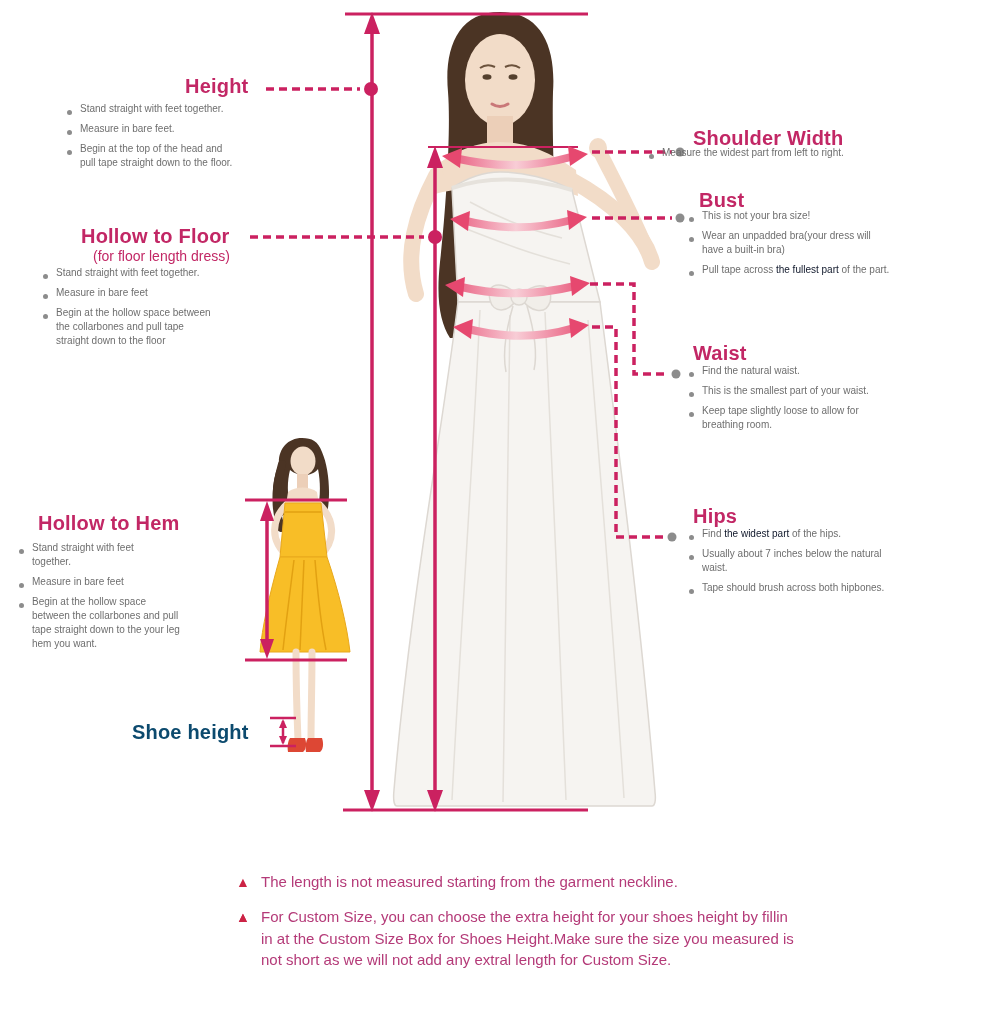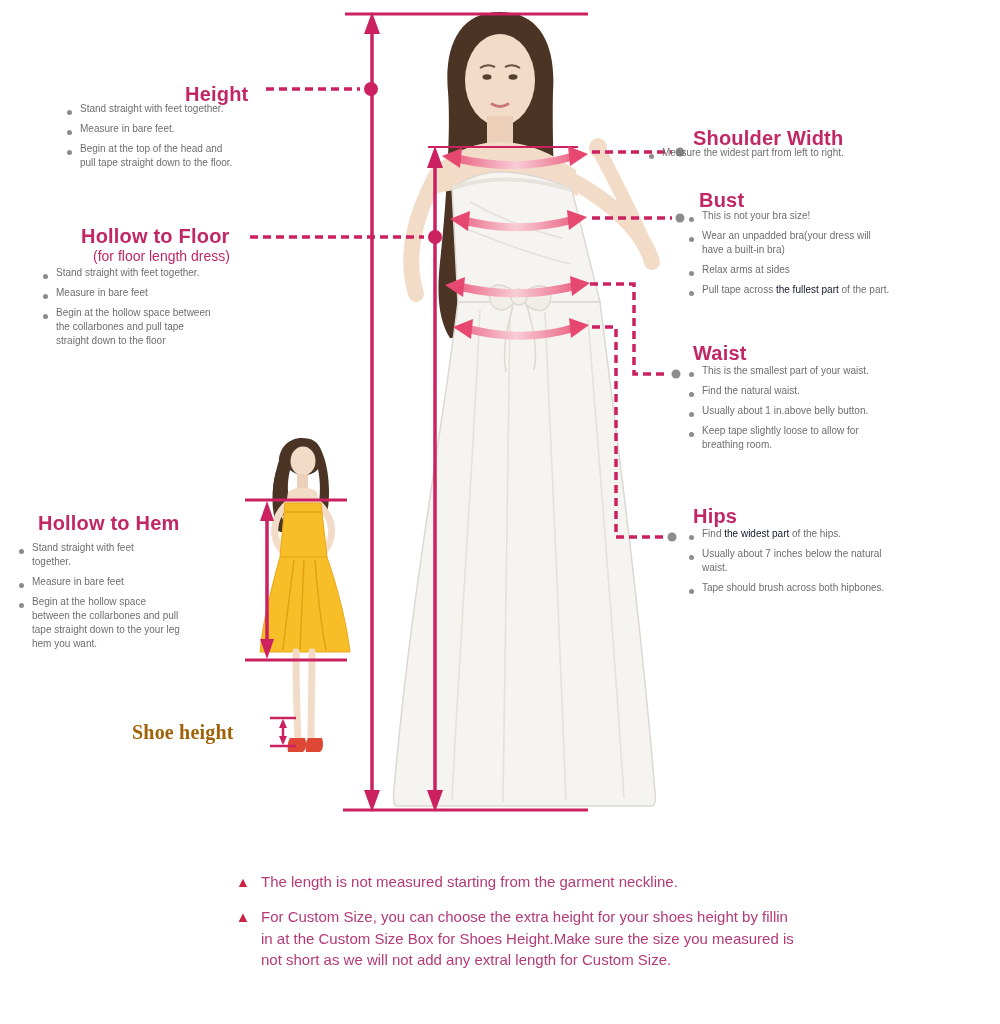--- a/index.html
+++ b/index.html
@@ -1,21 +1,21 @@
 <!DOCTYPE html>
 <html><head>
 <meta charset="utf-8">
 <style>
   html,body{margin:0;padding:0;background:#fff;}
   .canvas{position:relative;width:1000px;height:1024px;background:#ffffff;
           font-family:"Liberation Sans",sans-serif;overflow:hidden;}
   .gfx{position:absolute;left:0;top:0;}
   .sec{position:absolute;}
   .title{margin:0;font-size:20px;font-weight:bold;color:#c22765;letter-spacing:.2px;}
-  .title.shoe{color:#a16207;font-family:Liberation Serif, serif;}
+  .title.shoe{color:#0c4a6e;}
   .subtitle{margin:0;font-size:14px;color:#c22765;text-align:center;}
   .bullets{list-style:none;margin:0;padding:0;}
   .bullets li{position:relative;padding-left:18px;margin-bottom:6px;
               font-size:10px;line-height:1.4;color:#6e6e6e;}
   .bullets li::before{content:"";position:absolute;left:5px;top:8px;width:5px;height:5px;
                       border-radius:50%;background:#8c8c8c;}
   .bt{white-space:pre-line;}
   .hl{color:#0f172a;}
   .notes{position:absolute;left:236px;top:871px;width:620px;}
   .note{position:relative;padding-left:25px;margin-bottom:13px;font-size:15px;
@@ -175,21 +175,21 @@
 
     <g stroke="#cb2160" fill="#cb2160">
       <line x1="270" y1="718" x2="296" y2="718" stroke-width="2.5"></line>
       <line x1="270" y1="746" x2="296" y2="746" stroke-width="2.5"></line>
       <line x1="283" y1="721" x2="283" y2="743" stroke-width="2.5"></line>
       <polygon points="283,719 279,728 287,728" stroke="none"></polygon>
       <polygon points="283,745 279,736 287,736" stroke="none"></polygon>
     </g>
   </svg>
 
-  <div class="sec" style="left:185px;top:83px;">
+  <div class="sec" style="left:185px;top:75px;">
     <h2 class="title">Height</h2>
   </div>
   <ul class="bullets sec" style="left:62px;top:102px;width:295px;">
     <li><span class="bt">Stand straight with feet together.</span></li>
     <li><span class="bt">Measure in bare feet.</span></li>
     <li><span class="bt">Begin at the top of the head and
 pull tape straight down to the floor.</span></li>
   </ul>
 
   <div class="sec" style="left:81px;top:225px;">
@@ -228,31 +228,29 @@
     <li><span class="bt">Measure the widest part from left to right.</span></li>
   </ul>
 
   <div class="sec" style="left:699px;top:189px;">
     <h2 class="title">Bust</h2>
   </div>
   <ul class="bullets sec" style="left:684px;top:209px;width:312px;">
     <li><span class="bt">This is not your bra size!</span></li>
     <li><span class="bt">Wear an unpadded bra(your dress will
 have a built-in bra)</span></li>
-    <li><span class="bt">Relax arms at sides</span></li>
     <li><span class="bt"><span>Pull tape across </span><span class="hl">the fullest part</span><span> of the part.</span></span></li>
   </ul>
 
   <div class="sec" style="left:693px;top:342px;">
     <h2 class="title">Waist</h2>
   </div>
   <ul class="bullets sec" style="left:684px;top:364px;width:306px;">
+    <li><span class="bt">Find the natural waist.</span></li>
     <li><span class="bt">This is the smallest part of your waist.</span></li>
-    <li><span class="bt">Find the natural waist.</span></li>
-    <li><span class="bt">Usually about 1 in.above belly button.</span></li>
     <li><span class="bt">Keep tape slightly loose to allow for
 breathing room.</span></li>
   </ul>
 
   <div class="sec" style="left:693px;top:505px;">
     <h2 class="title">Hips</h2>
   </div>
   <ul class="bullets sec" style="left:684px;top:527px;width:312px;">
     <li><span class="bt"><span>Find </span><span class="hl">the widest part</span><span> of the hips.</span></span></li>
     <li><span class="bt">Usually about 7 inches below the natural

